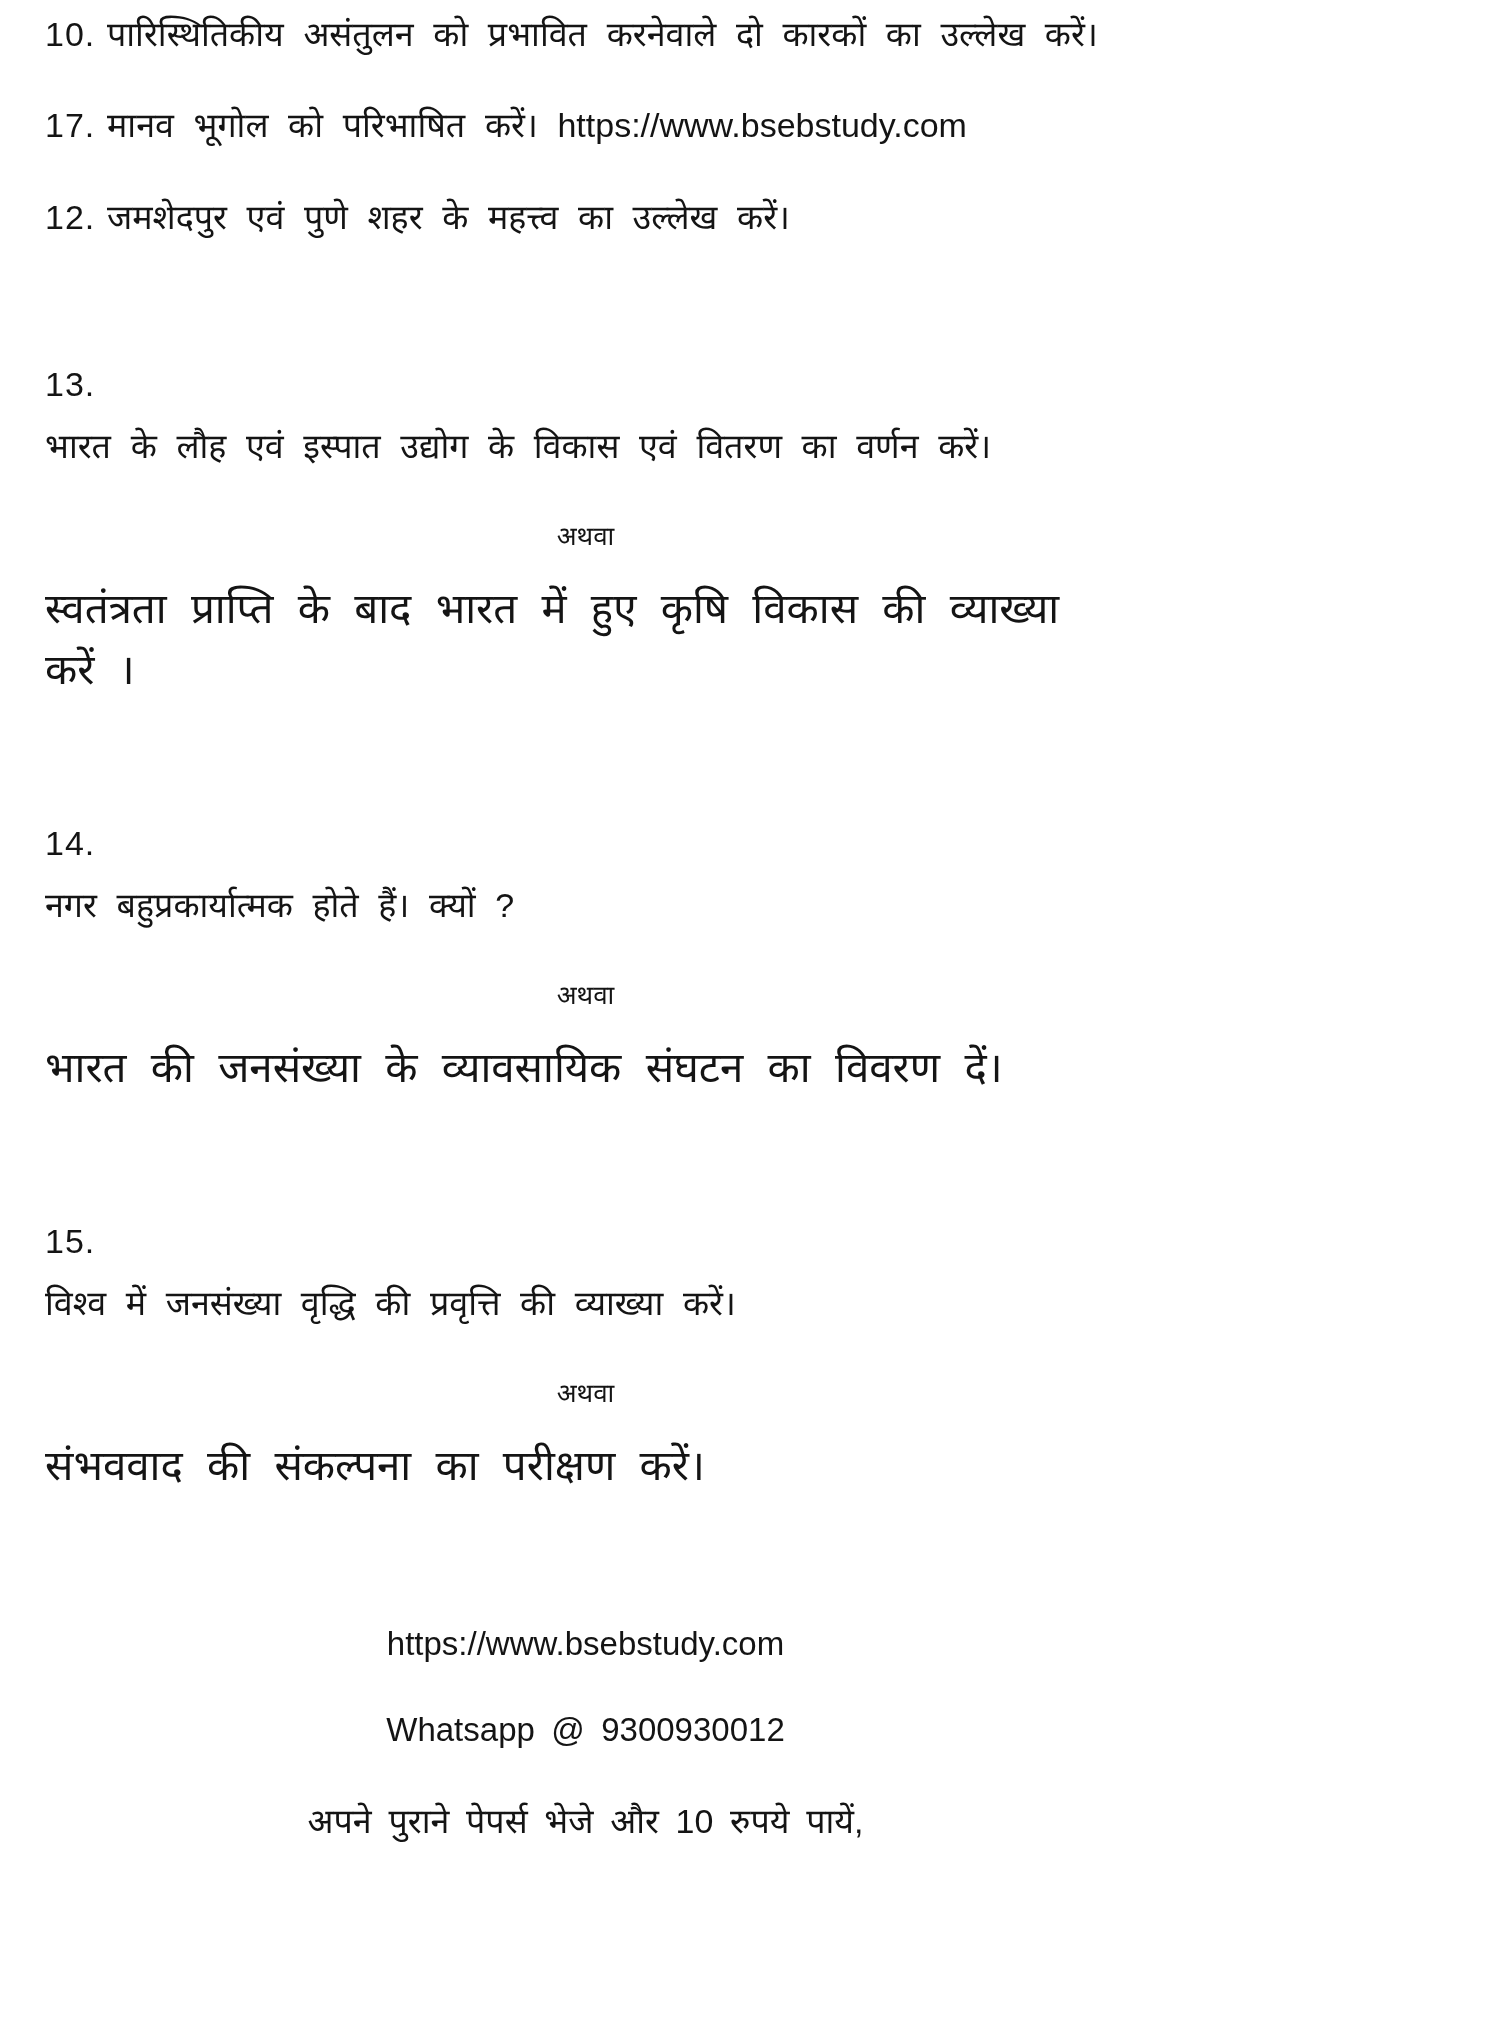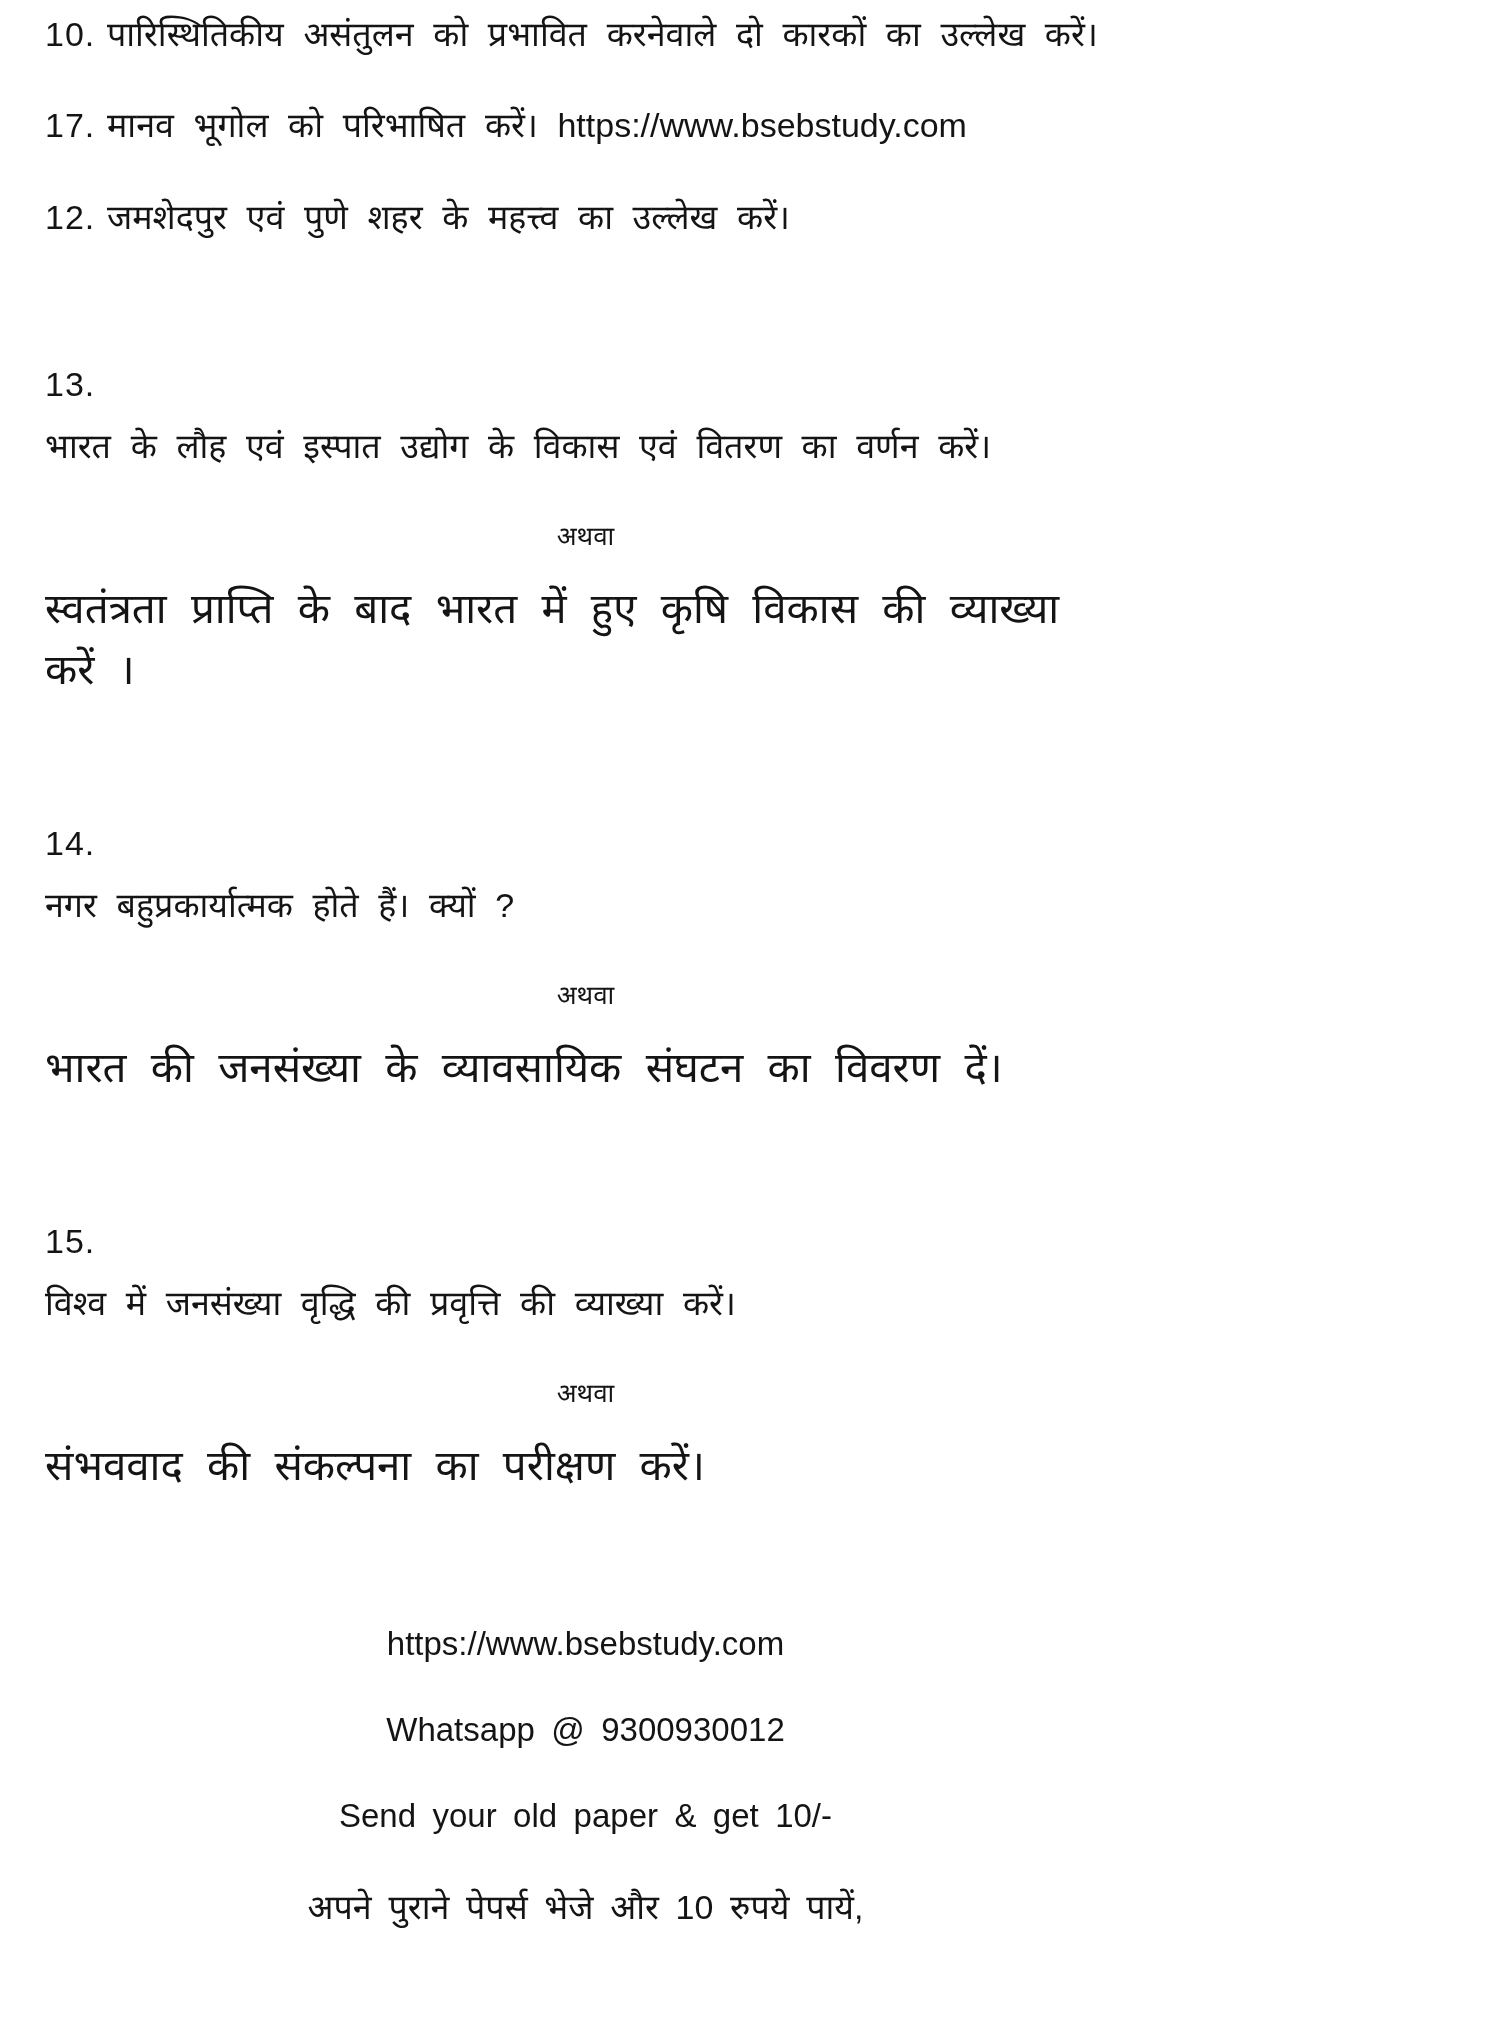--- a/index.html
+++ b/index.html
@@ -103,17 +103,16 @@
   <div class="q-row long-q">
     <span class="q-num">15.</span>
     <span class="q-text">विश्व में जनसंख्या वृद्धि की प्रवृत्ति की व्याख्या करें।</span>
   </div>
   <div class="or-label">अथवा</div>
   <div class="alt-line">संभववाद की संकल्पना का परीक्षण करें।</div>
 
   <div class="footer">
     <div>https://www.bsebstudy.com</div>
     <div>Whatsapp @ 9300930012</div>
-    <div>Send your old paper &amp; get 10/-</div>
     <div class="hi">अपने पुराने पेपर्स भेजे और 10 रुपये पायें,</div>
   </div>
 
 </div>
 
 </body></html>

